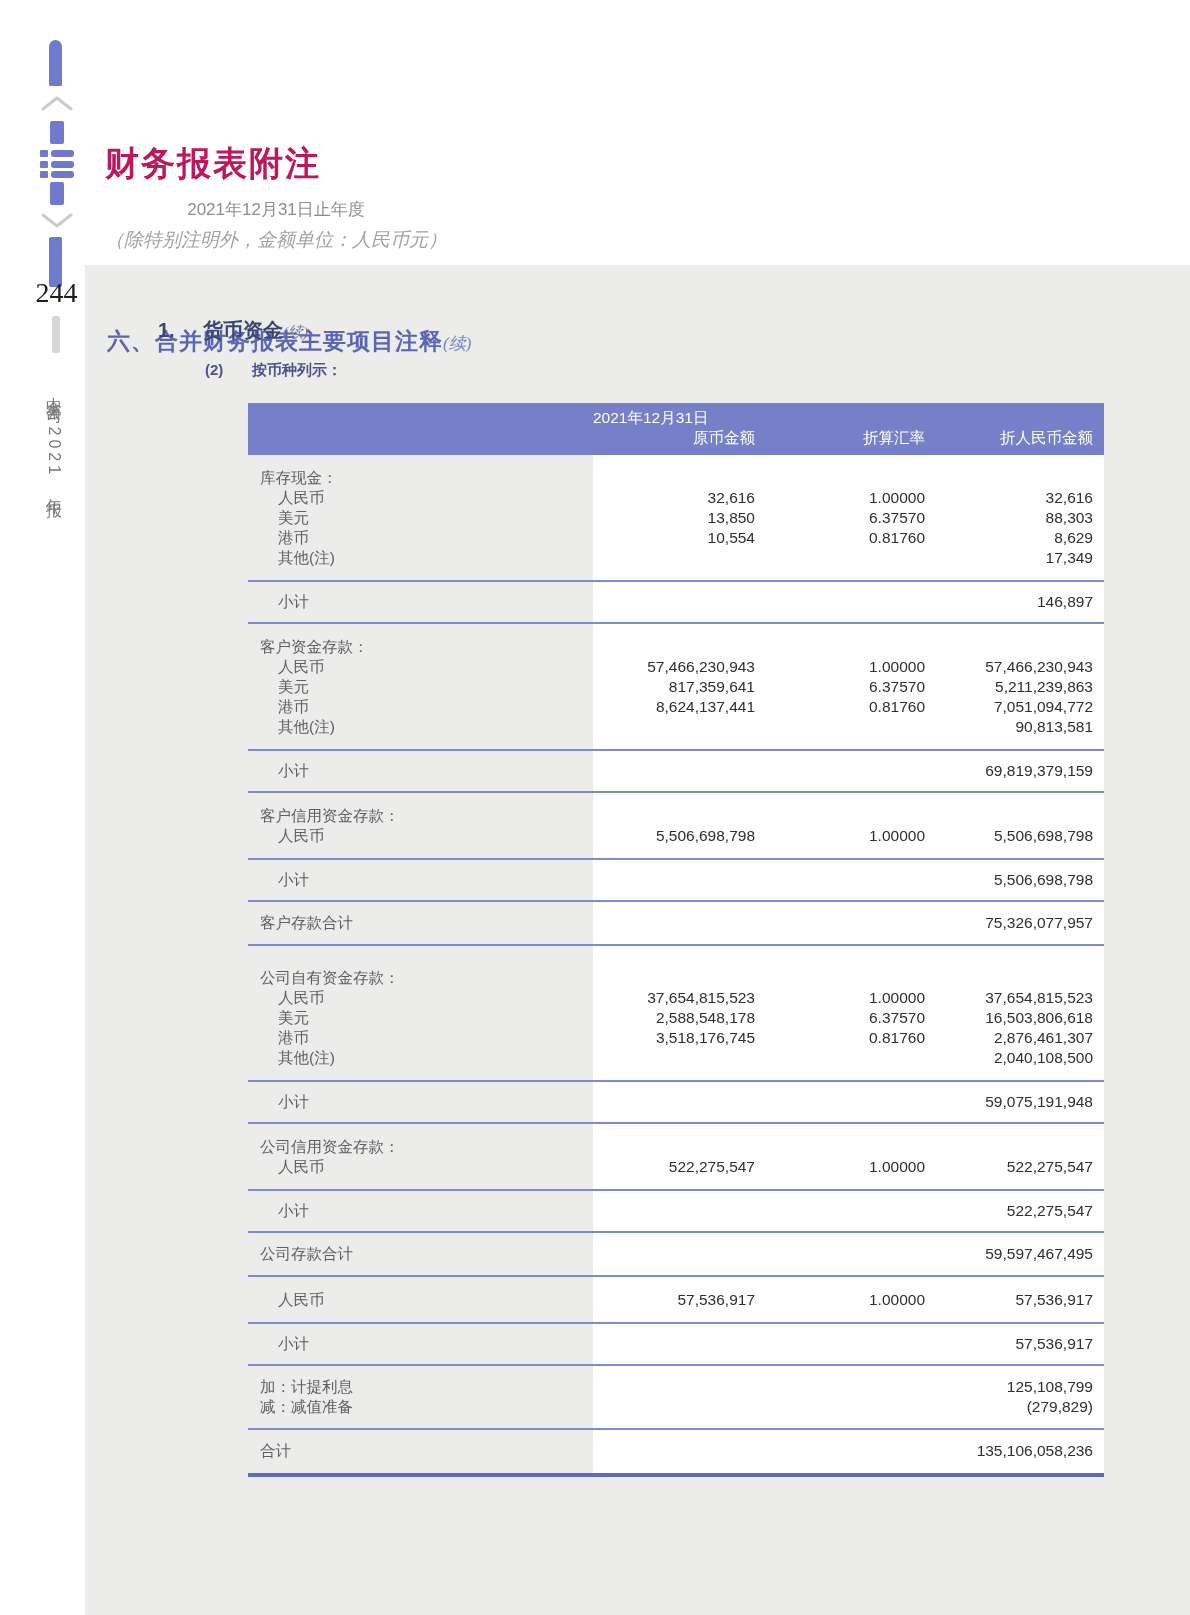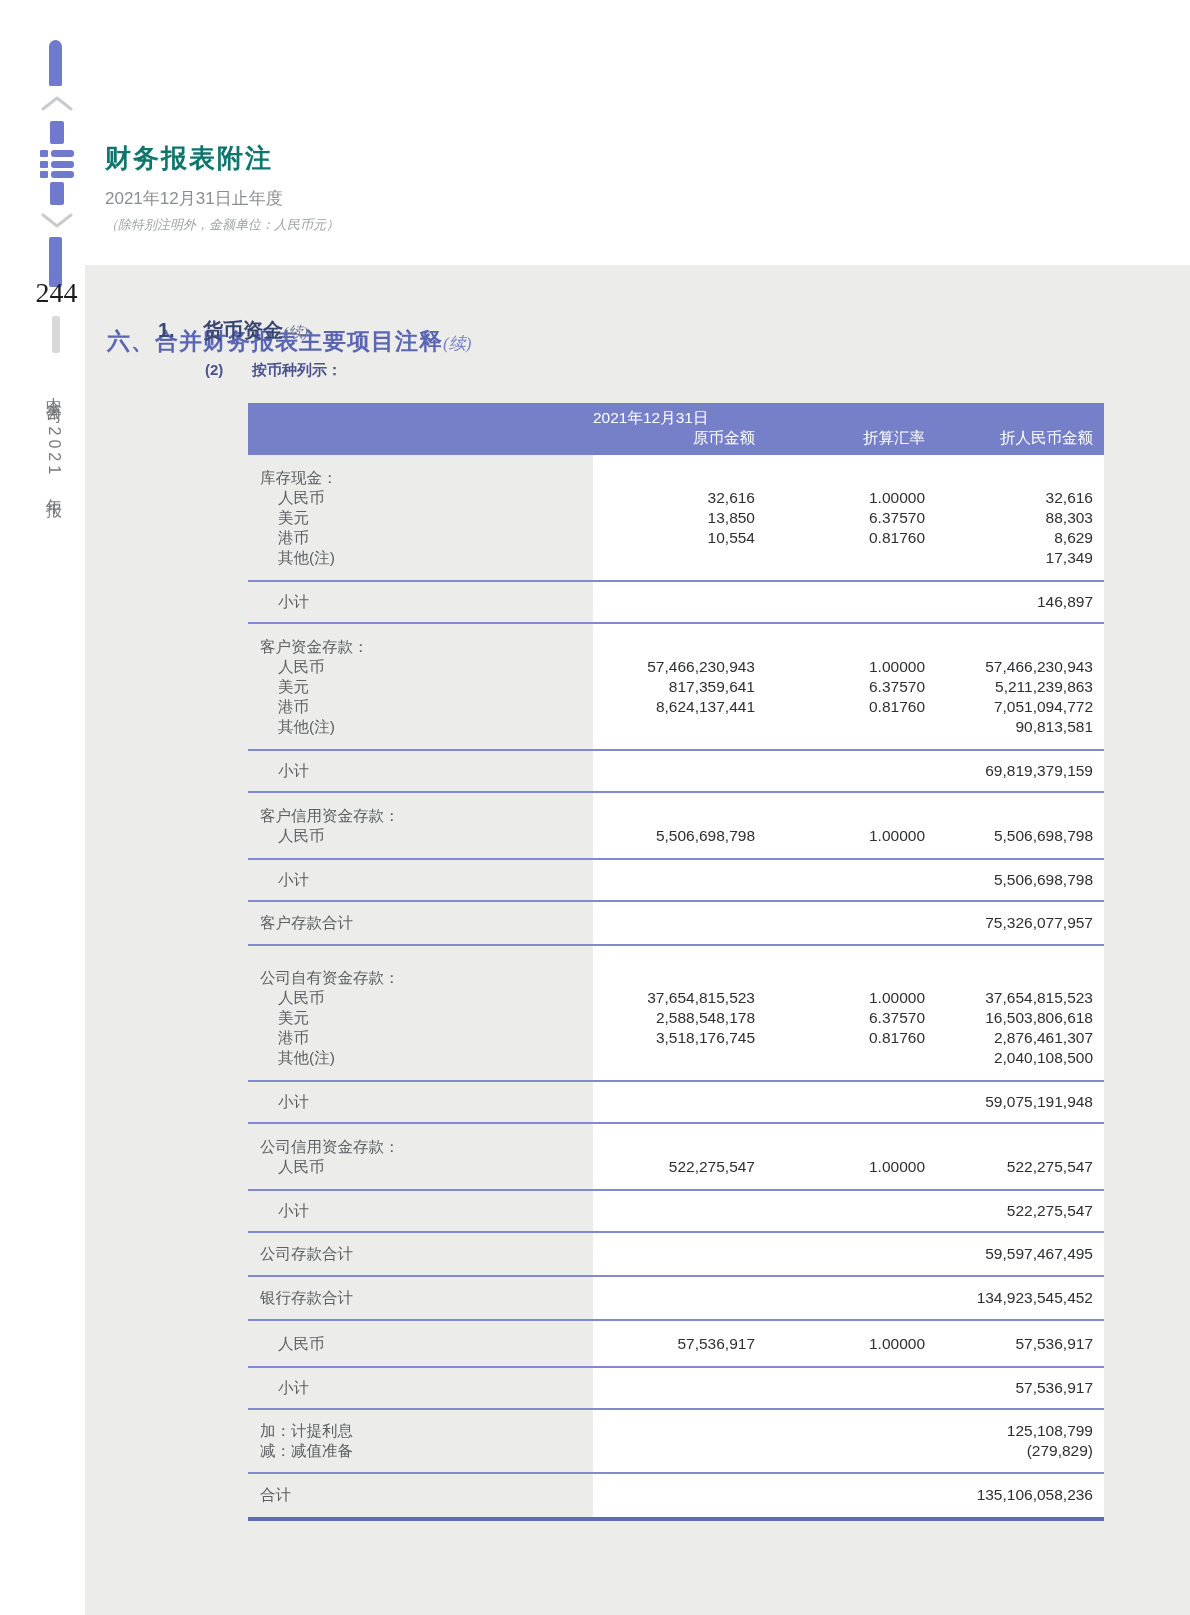--- a/index.html
+++ b/index.html
@@ -23,24 +23,24 @@
   .page-num { position:absolute; left:0; top:277px; width:113px; text-align:center;
               font-family:"Liberation Serif", serif; font-size:28px; font-weight:400; color:#1d1d1f; }
   .page-tick { position:absolute; left:52px; top:316px; width:8px; height:37px;
                background:#D8D8D8; border-radius:2px; }
   .v-brand { position:absolute; left:43px; top:384px; writing-mode:vertical-rl;
              text-orientation:mixed; font-size:16px; color:#77797B; letter-spacing:4px;
              font-weight:500; }
 
   
   .doc-header { position:absolute; left:105px; top:141px; }
-  .doc-title { font-family:"Liberation Serif", serif; font-size:26px; font-weight:700;
-               color:#0f766e; letter-spacing:2px; }
-  .doc-subtitle { margin-top:11px; font-size:17px; color:#8B8E90; }
-  .doc-note { margin-top:6px; font-size:13px; font-style:italic; color:#9EA1A3;
+  .doc-title { font-family:"Liberation Serif", serif; font-size:34px; font-weight:700;
+               color:#be185d; letter-spacing:2px; }
+  .doc-subtitle { margin-top:11px; font-size:17px; color:#8B8E90;text-align:center; }
+  .doc-note { margin-top:6px; font-size:19px; font-style:italic; color:#9EA1A3;
               font-family:"Liberation Serif", serif; }
 
   
   .panel { position:absolute; left:85px; top:265px; right:0; bottom:0; background:#ECECEB; }
   .sec-heading { position:absolute; left:22px; top:13px; font-size:23px; font-weight:700;
                  color:#5A65B4; letter-spacing:1px;margin-top:48px; }
   .sec-heading .suffix { font-size:17px; font-weight:400; font-style:italic; color:#7A83C4;
                          font-family:"Liberation Serif", serif; letter-spacing:0; }
   .sub-heading { position:absolute; left:73px; top:52px; font-size:20px; font-weight:700;
                  color:#3A4570; }
@@ -294,28 +294,20 @@
           </div>
         </div>
         <div class="blk total">
           <div class="t-row">
             <div class="c lbl head2">公司存款合计</div>
             <div class="c num"></div>
             <div class="c num"></div>
             <div class="c num last">59,597,467,495</div>
           </div>
         </div>
-        <div class="blk total">
-          <div class="t-row">
-            <div class="c lbl head2">银行存款合计</div>
-            <div class="c num"></div>
-            <div class="c num"></div>
-            <div class="c num last">134,923,545,452</div>
-          </div>
-        </div>
         <div class="blk group">
           <div class="t-row">
             <div class="c lbl ind">人民币</div>
             <div class="c num">57,536,917</div>
             <div class="c num">1.00000</div>
             <div class="c num last">57,536,917</div>
           </div>
         </div>
         <div class="blk subtotal">
           <div class="t-row">

